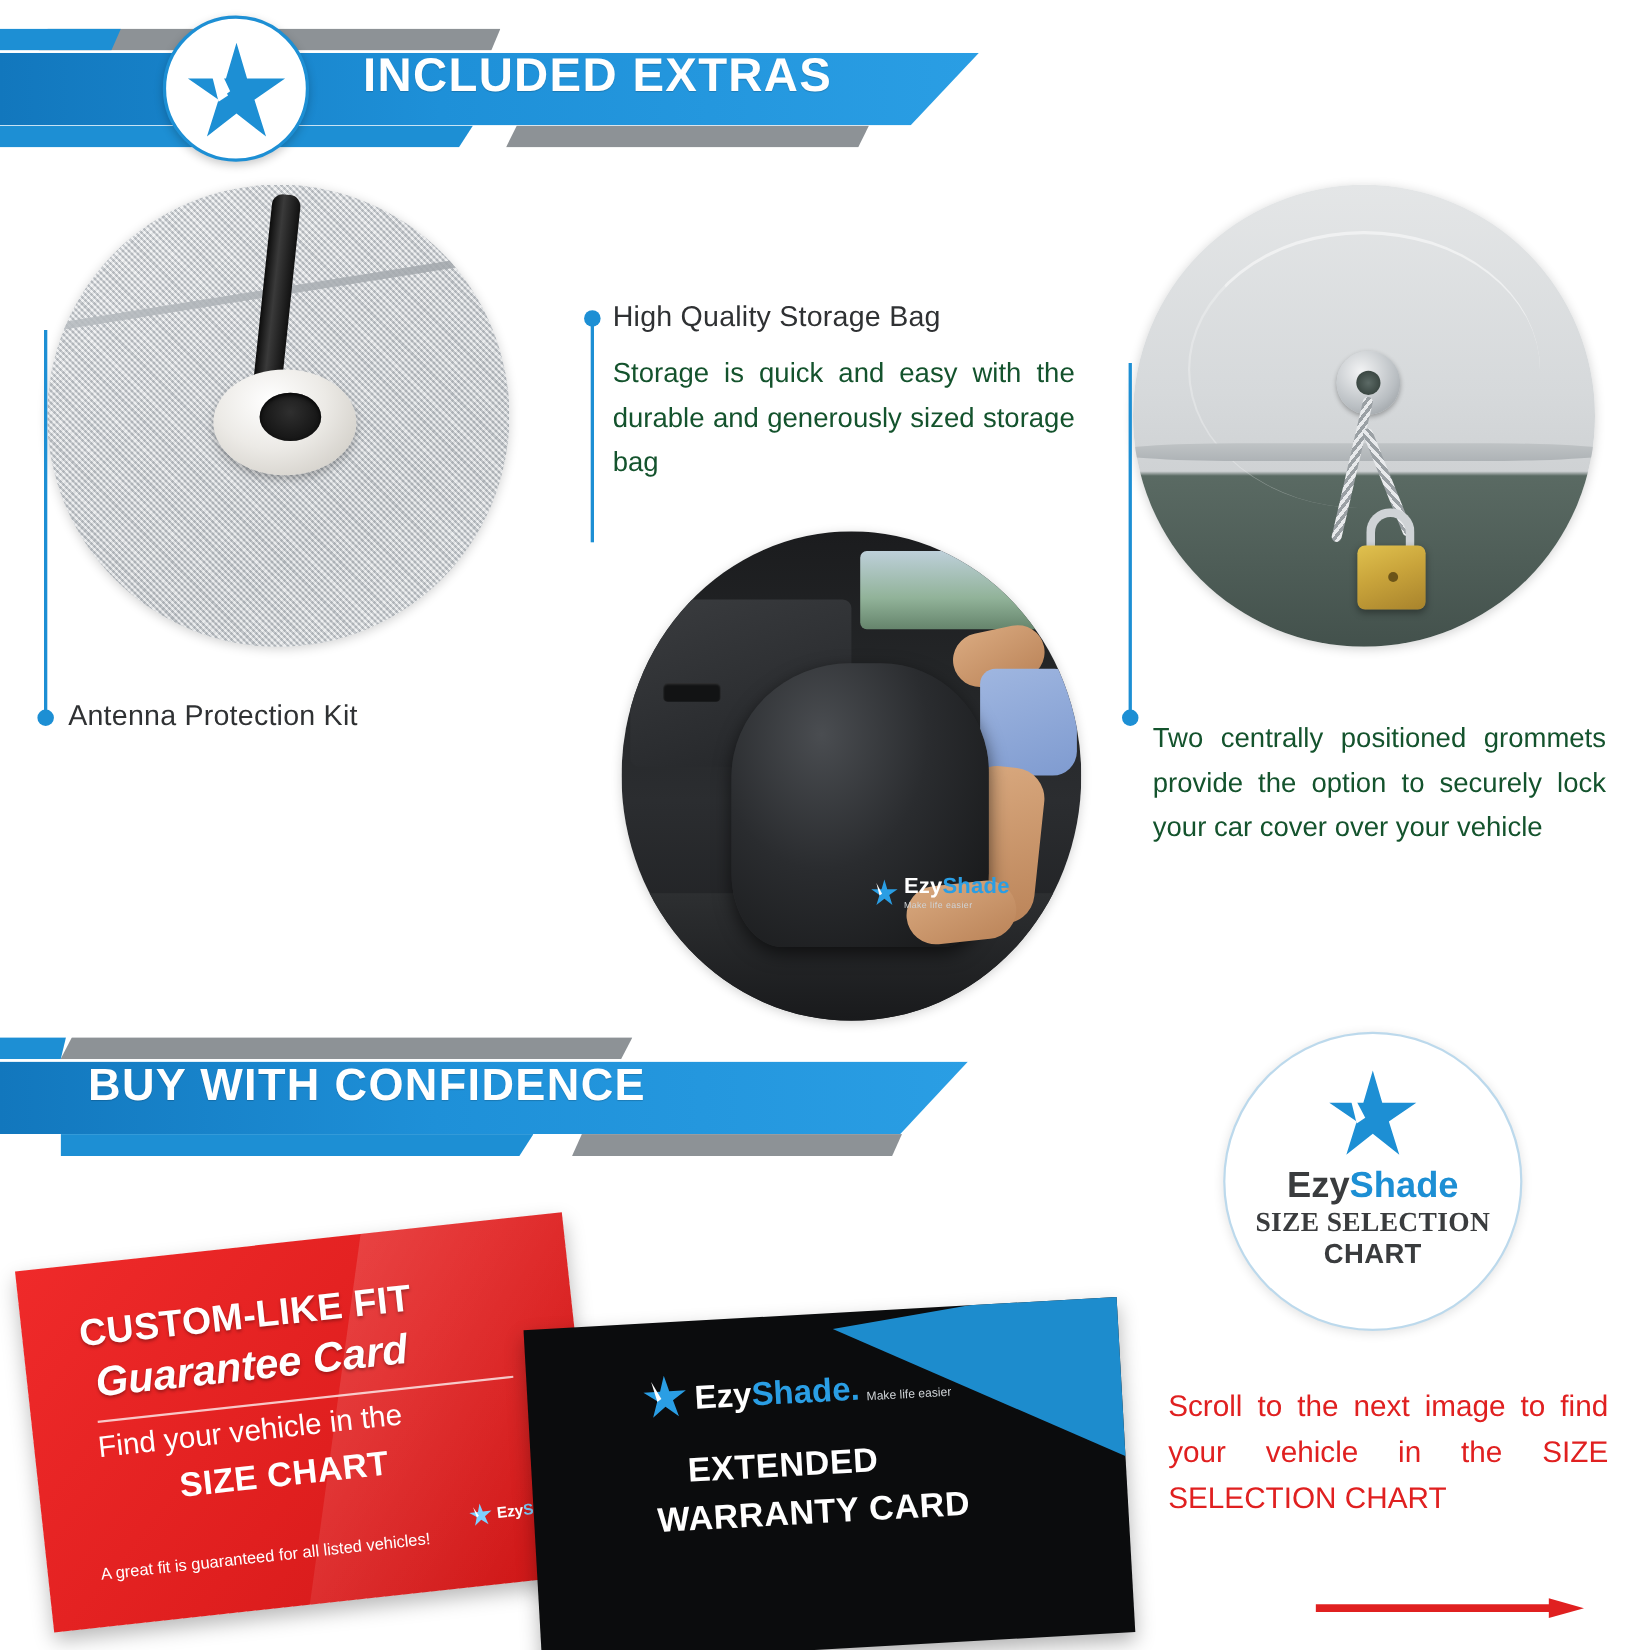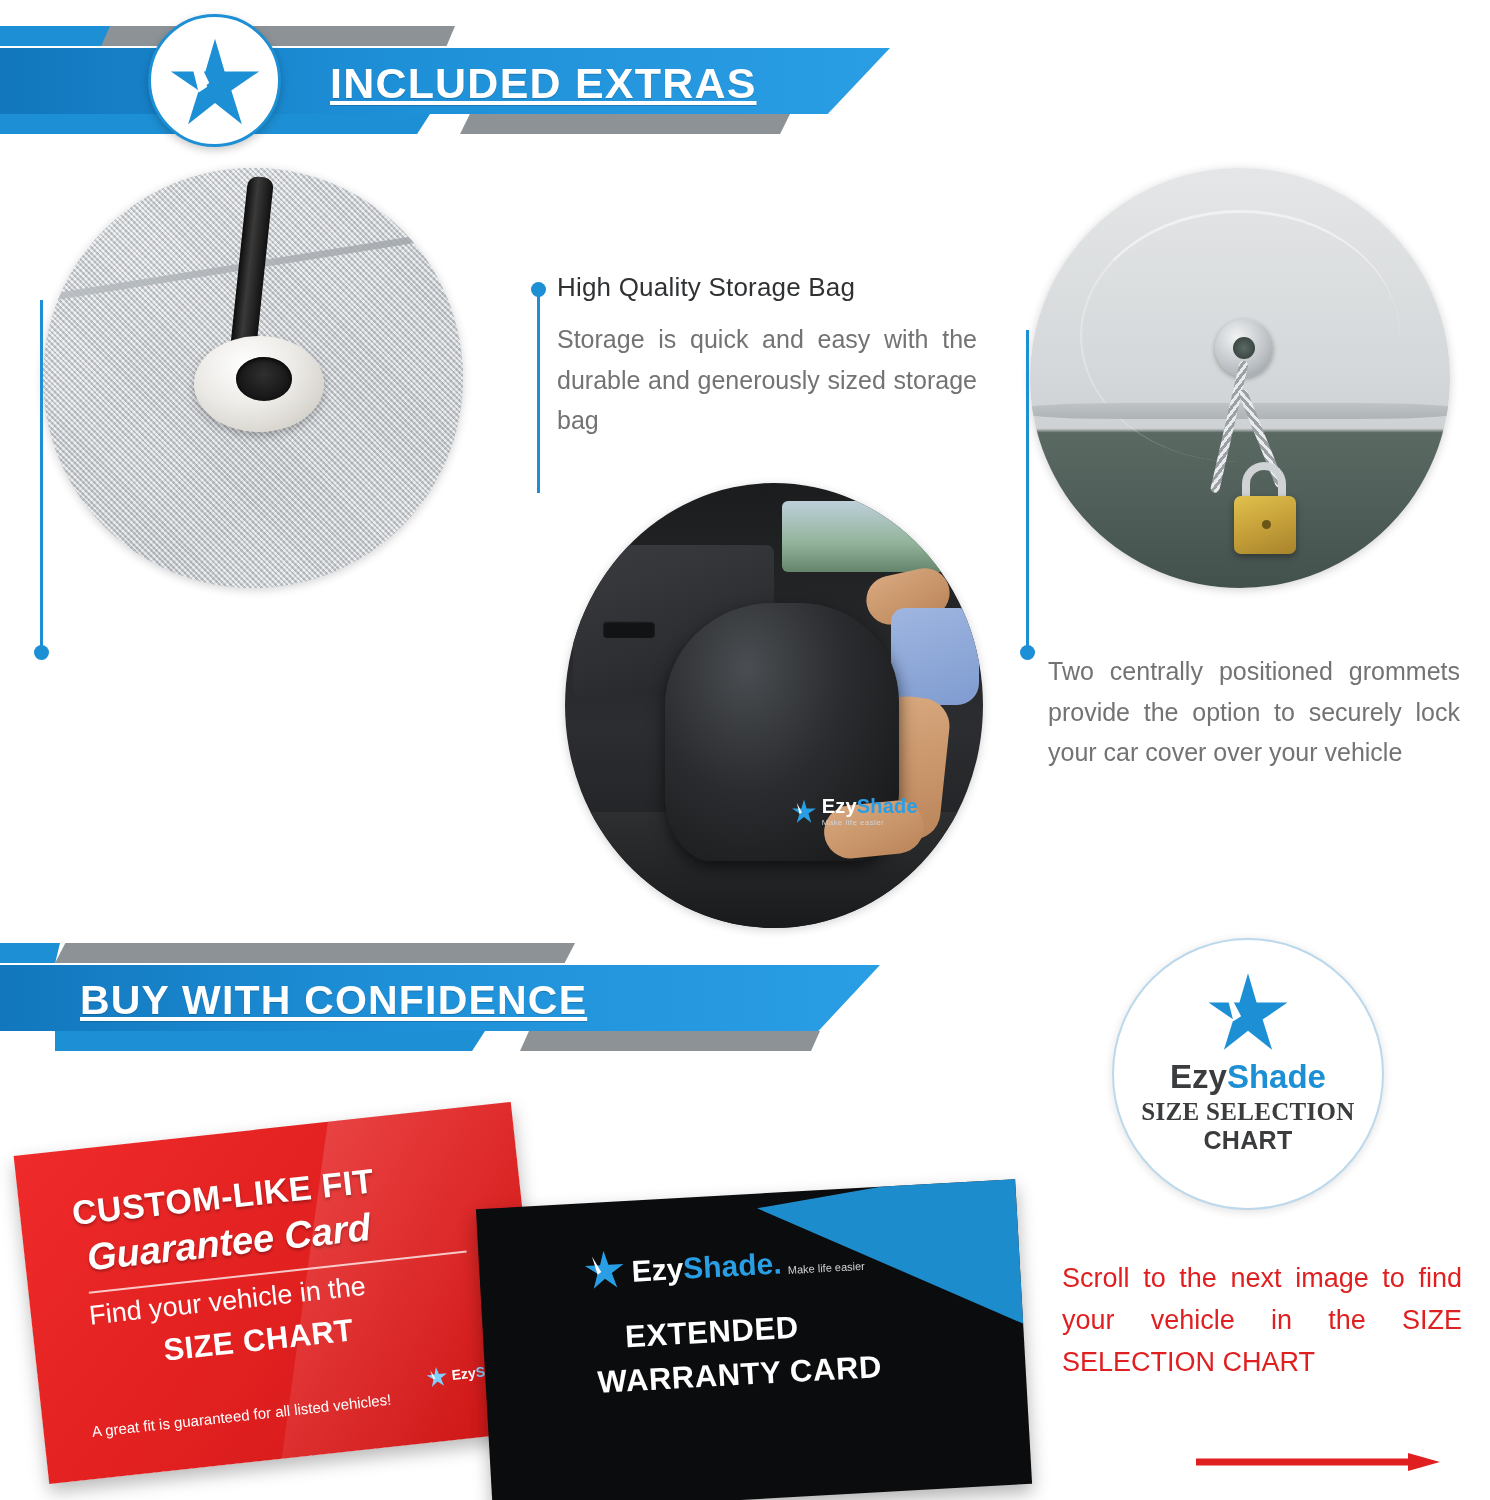--- a/index.html
+++ b/index.html
@@ -46,25 +46,24 @@
     clip-path: polygon(0 0, 100% 0, 97% 100%, 0 100%);
   }
 
   
   #banner-confidence .bar-top-grey { left: 55px; width: 520px; }
   #banner-confidence .bar-top-blue { width: 60px; }
   #banner-confidence .bar-bot-grey { left: 520px; width: 300px; }
   #banner-confidence .bar-bot-blue { left: 55px; width: 430px; }
 
   .banner-title {
-    position: absolute; left: 330px; top: 32px; height: 66px;
+    position: absolute; left: 330px; top: 18px; height: 66px;
     display: flex; align-items: center;
     color: #fff; font-size: 43px; font-weight: bold; letter-spacing: 1.2px;
     text-shadow: 0 1px 1px rgba(0,0,0,.18);
-    text-decoration: underline;
   }
   #banner-confidence .banner-title { left: 80px; font-size: 41px; }
 
   
   .logo-circle {
     position: absolute;
     border-radius: 50%;
     background: #fff;
     border: 3px solid #1d8fd4;
     box-shadow: 0 3px 9px rgba(0,0,0,.22);
@@ -227,21 +226,21 @@
   #arm-lower { left: 74%; top: 48%; width: 17%; height: 32%; transform: rotate(6deg); border-radius: 28px; }
   #hand-lower { left: 62%; top: 72%; width: 24%; height: 12%; transform: rotate(-6deg); }
 
   
   .callout { position: absolute; }
   .callout-title {
     font-size: 26px; color: #2f3133; font-weight: normal;
     letter-spacing: .2px;
   }
   .callout-body {
-    font-size: 25px; line-height: 1.62; color: #737373;
+    font-size: 25px; line-height: 1.62; color: #14532d;
     text-align: justify; text-align-last: left;
     margin-top: 16px;
   }
   .dot {
     position: absolute; width: 15px; height: 15px; border-radius: 50%;
     background: #1d8fd4;
   }
   .leader {
     position: absolute; background: #1d8fd4;
   }
@@ -392,20 +391,21 @@
   <div class="fabric-seam"></div>
   <div class="antenna-rod"></div>
   <div class="antenna-collar"></div>
   <div class="antenna-hole"></div>
 </div>
 
 <div class="leader" id="leader-antenna-v"></div>
 <div class="dot" id="dot-antenna"></div>
 
 <div class="callout" id="callout-antenna">
+  <div class="callout-title">Antenna Protection Kit</div>
 </div>
 
 <div class="leader" id="leader-storage-v"></div>
 <div class="dot" id="dot-storage"></div>
 
 <div class="callout" id="callout-storage">
   <div class="callout-title">High Quality Storage Bag</div>
   <div class="callout-body">Storage is quick and easy with the durable and generously sized storage bag</div>
 </div>
 

